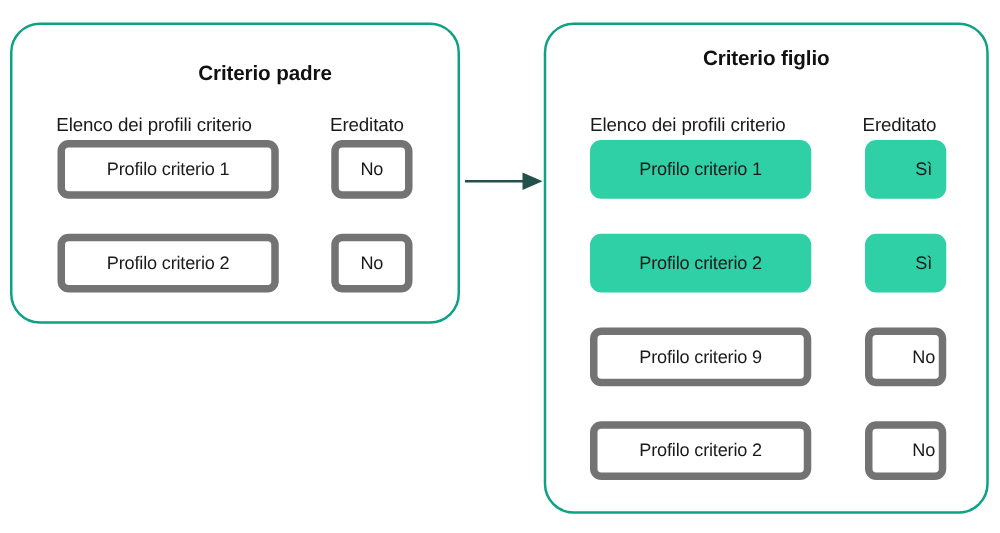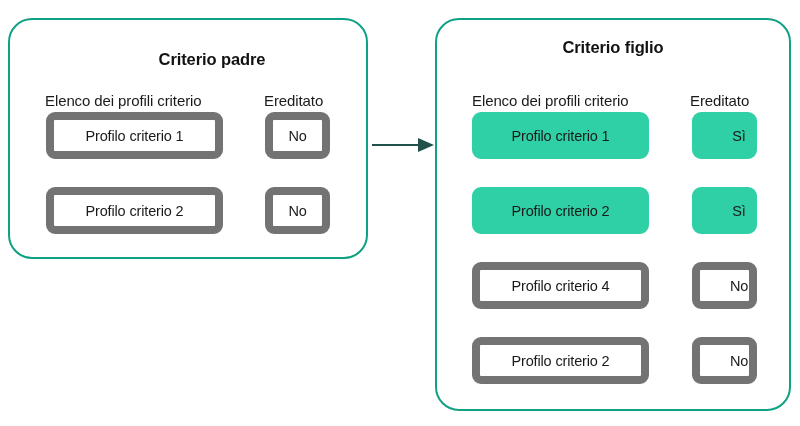--- a/index.html
+++ b/index.html
@@ -95,21 +95,21 @@
 
   .row {
     position: absolute;
     left: 0;
     right: 0;
     height: 47px;
   }
 
   .chip {
     position: absolute;
-    border: 8px solid #737373;
+    border: 6px solid #737373;
     border-radius: 9px;
     background: #ffffff;
     height: 47px;
     display: flex;
     align-items: center;
     justify-content: center;
     font-size: 14.5px;
     color: #1a1a1a;
     letter-spacing: -0.15px;
     white-space: nowrap;
@@ -176,21 +176,21 @@
     <div class="rows">
       <div class="row" style="top:92px;">
         <div class="chip chip-profile filled">Profilo criterio 1</div>
         <div class="chip chip-inherit filled">Sì</div>
       </div>
       <div class="row" style="top:167px;">
         <div class="chip chip-profile filled">Profilo criterio 2</div>
         <div class="chip chip-inherit filled">Sì</div>
       </div>
       <div class="row" style="top:242px;">
-        <div class="chip chip-profile">Profilo criterio 4</div>
+        <div class="chip chip-profile">Profilo criterio 9</div>
         <div class="chip chip-inherit">No</div>
       </div>
       <div class="row" style="top:317px;">
         <div class="chip chip-profile">Profilo criterio 2</div>
         <div class="chip chip-inherit">No</div>
       </div>
     </div>
   </div>
 
 </div>

